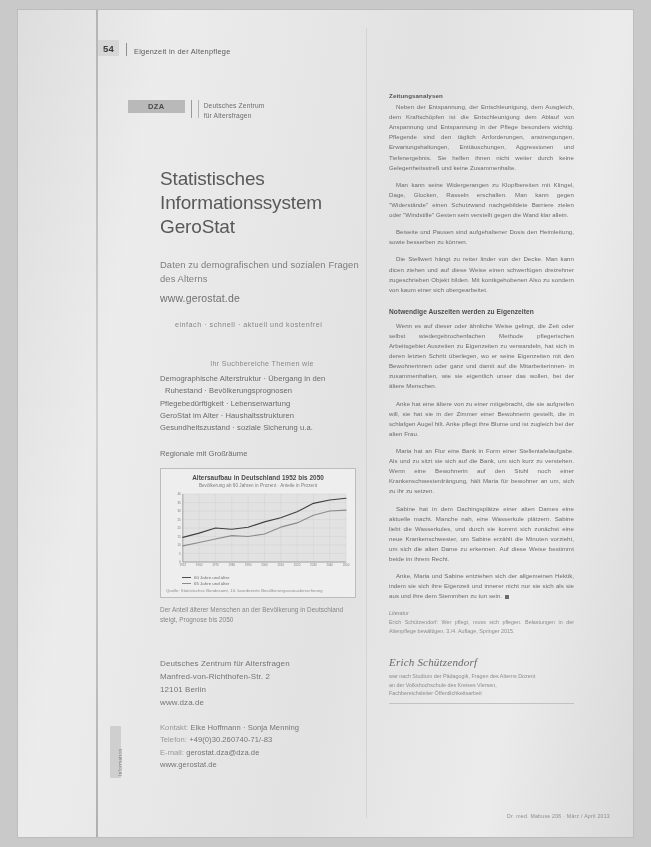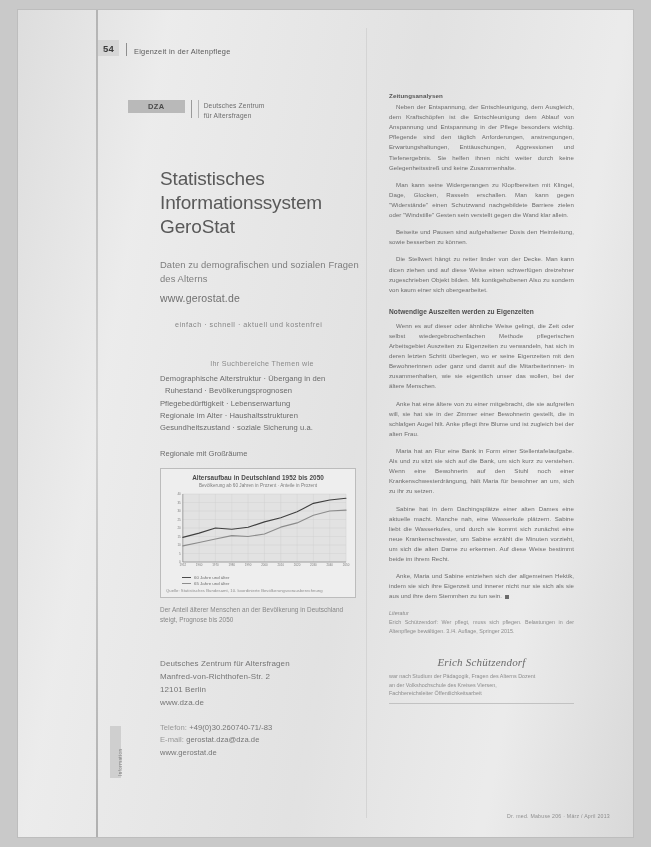--- a/index.html
+++ b/index.html
@@ -74,21 +74,21 @@
   .r-para.first{text-indent:7px;}
   .r-gap{height:7px;}
   .r-head{font-size:6.6px;font-weight:bold;color:#4d4d4d;margin:0 0 4px 0;line-height:1.35;letter-spacing:.05px;}
   .endmark{display:inline-block;width:4px;height:4px;background:#6b6b6b;margin-left:3px;vertical-align:middle;}
 
   .r-litlabel{font-size:5.4px;font-style:italic;color:#8a8a8a;margin:9px 0 2px 0;}
   .r-lit{font-size:5.4px;line-height:1.6;color:#8d8d8d;text-align:justify;margin:0;}
 
   .author-block{margin-top:20px;}
   .author-name{font-size:11px;font-style:italic;color:#6a6a6a;letter-spacing:.2px;
-               font-family:"Liberation Serif",serif;text-align:center;}
+               font-family:"Liberation Serif",serif;}
   .author-bio{font-size:5.4px;line-height:1.62;color:#8d8d8d;margin-top:4px;}
   .author-bio .line{display:block;}
   .author-rule{height:1px;background:#c2c2c2;margin-top:5px;}
 
   .footer{position:absolute;right:41px;bottom:28px;font-size:5.2px;color:#8e8e8e;letter-spacing:.25px;}
 </style>
 </head>
 <body>
 
 <div class="page">
@@ -120,21 +120,21 @@
       <span>Daten zu demografischen und sozialen Fragen des Alterns</span>
       <span class="ad-url">www.gerostat.de</span>
     </p>
 
     <p class="ad-kicker">einfach · schnell · aktuell und kostenfrei</p>
 
     <p class="ad-listlabel">Ihr Suchbereiche Themen wie</p>
     <ul class="ad-list">
       <li>Demographische Alterstruktur · Übergang in den Ruhestand · Bevölkerungsprognosen</li>
       <li>Pflegebedürftigkeit · Lebenserwartung</li>
-      <li>Regionale im Alter · Haushaltsstrukturen</li>
+      <li>GeroStat im Alter · Haushaltsstrukturen</li>
       <li>Gesundheitszustand · soziale Sicherung u.a.</li>
     </ul>
 
     <p class="ad-note">Regionale mit Großräume</p>
 
     <div class="chartbox">
       <div class="chart-title">Altersaufbau in Deutschland 1952 bis 2050</div>
       <div class="chart-sub">Bevölkerung ab 60 Jahren in Prozent · Anteile in Prozent</div>
       <div class="plotwrap">
         <svg class="plot-svg" id="plot" viewBox="0 0 186 82" preserveAspectRatio="none">
@@ -202,20 +202,24 @@
 
     <div class="ad-address">
       <div>Deutsches Zentrum für Altersfragen</div>
       <div>Manfred-von-Richthofen-Str. 2</div>
       <div>12101 Berlin</div>
       <div>www.dza.de</div>
     </div>
 
     <div class="ad-contact">
       <div>
+        <span class="lbl">Kontakt:</span>
+        <span>Elke Hoffmann · Sonja Menning</span>
+      </div>
+      <div>
         <span class="lbl">Telefon:</span>
         <span>+49(0)30.260740-71/-83</span>
       </div>
       <div>
         <span class="lbl">E-mail:</span>
         <span>gerostat.dza@dza.de</span>
       </div>
       <div>www.gerostat.de</div>
     </div>
   </div>

